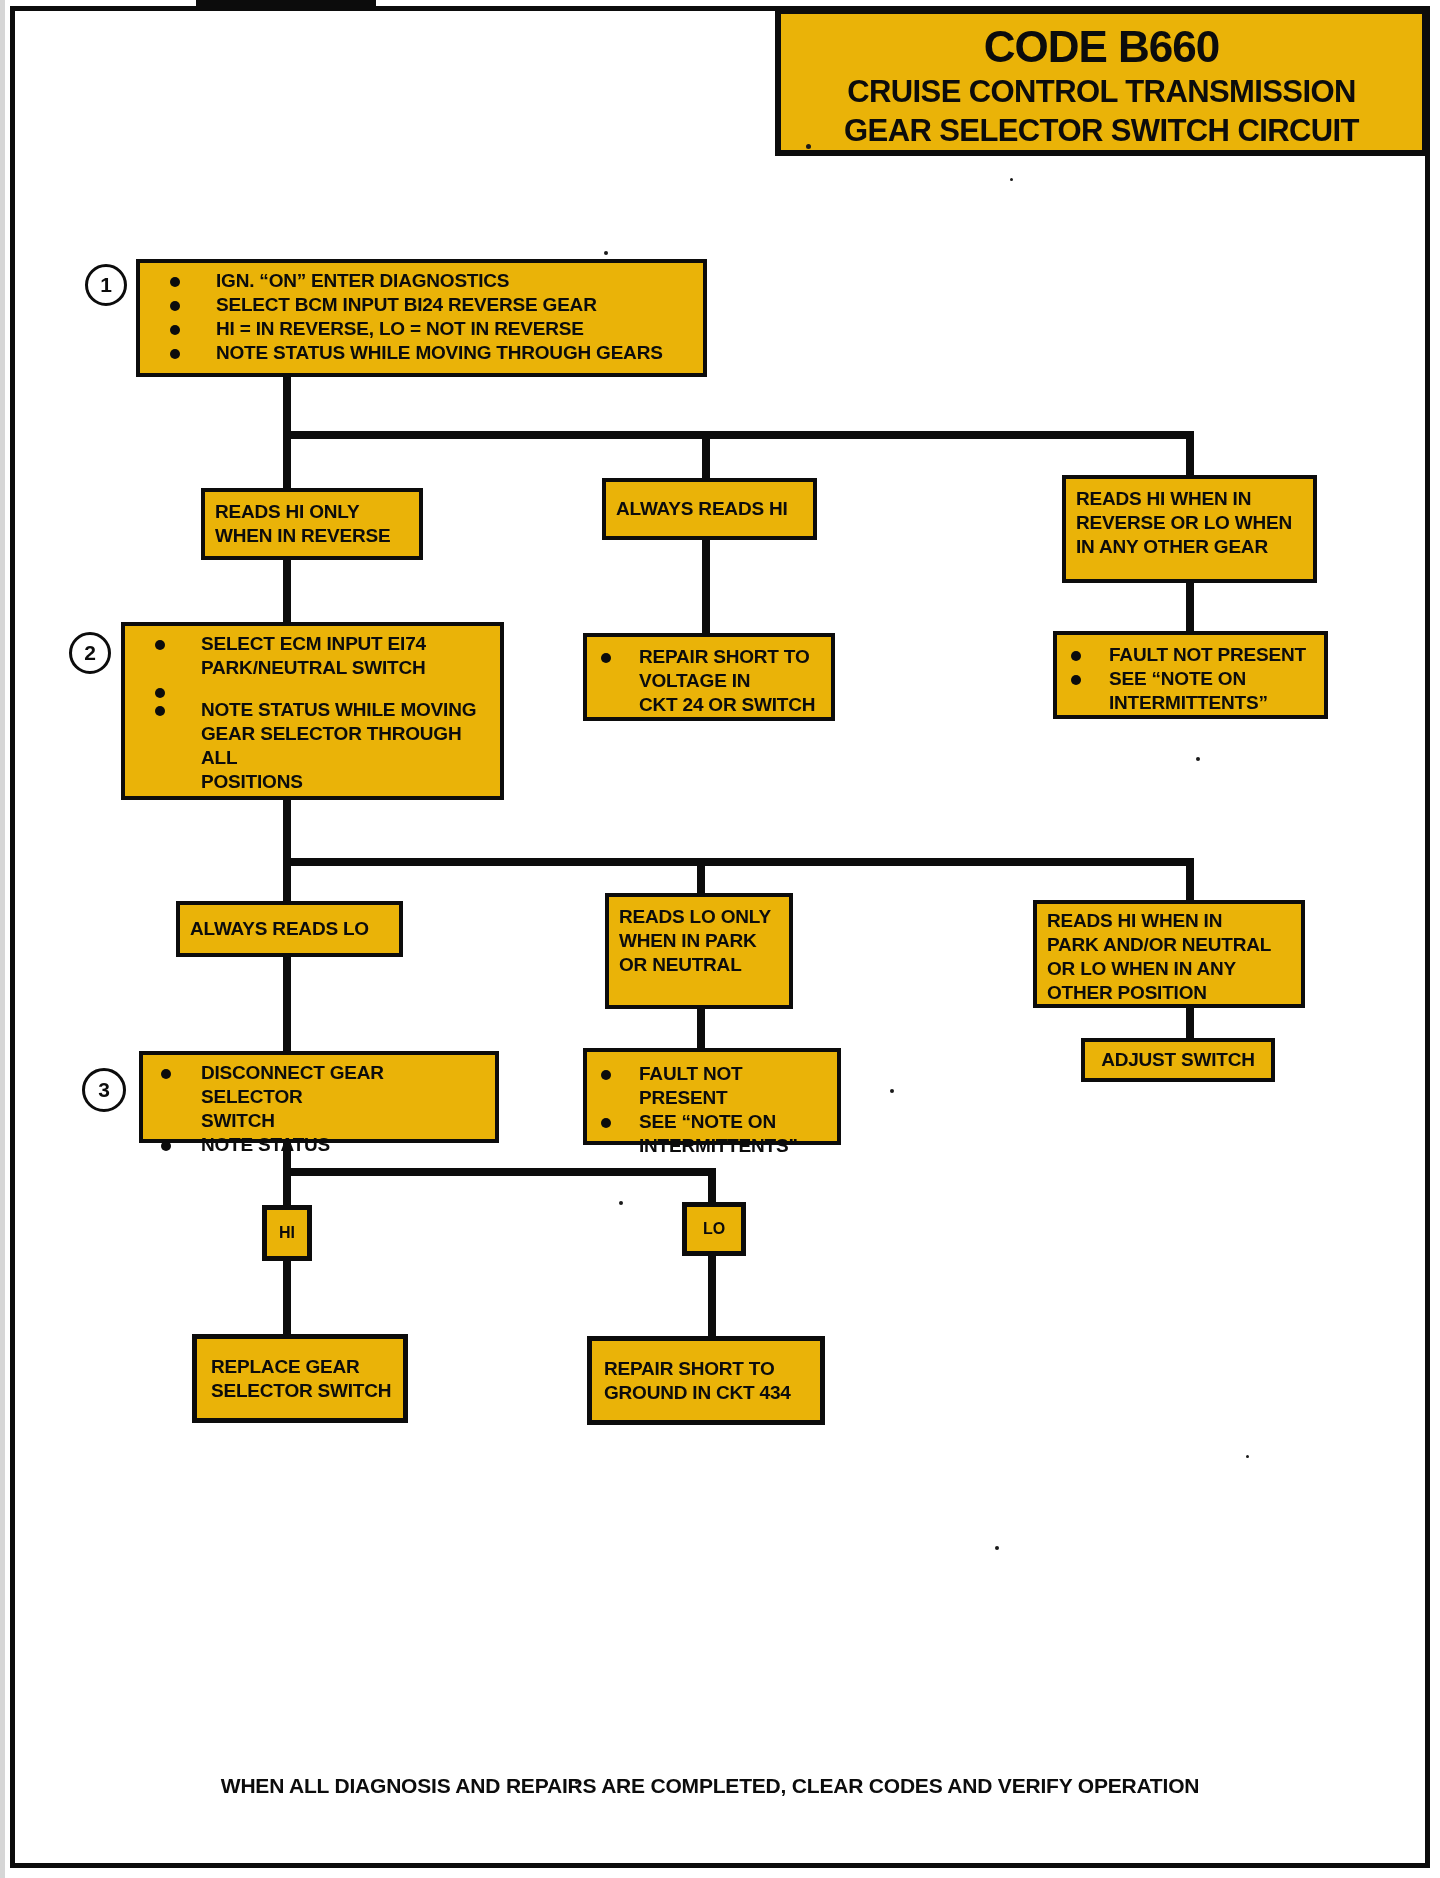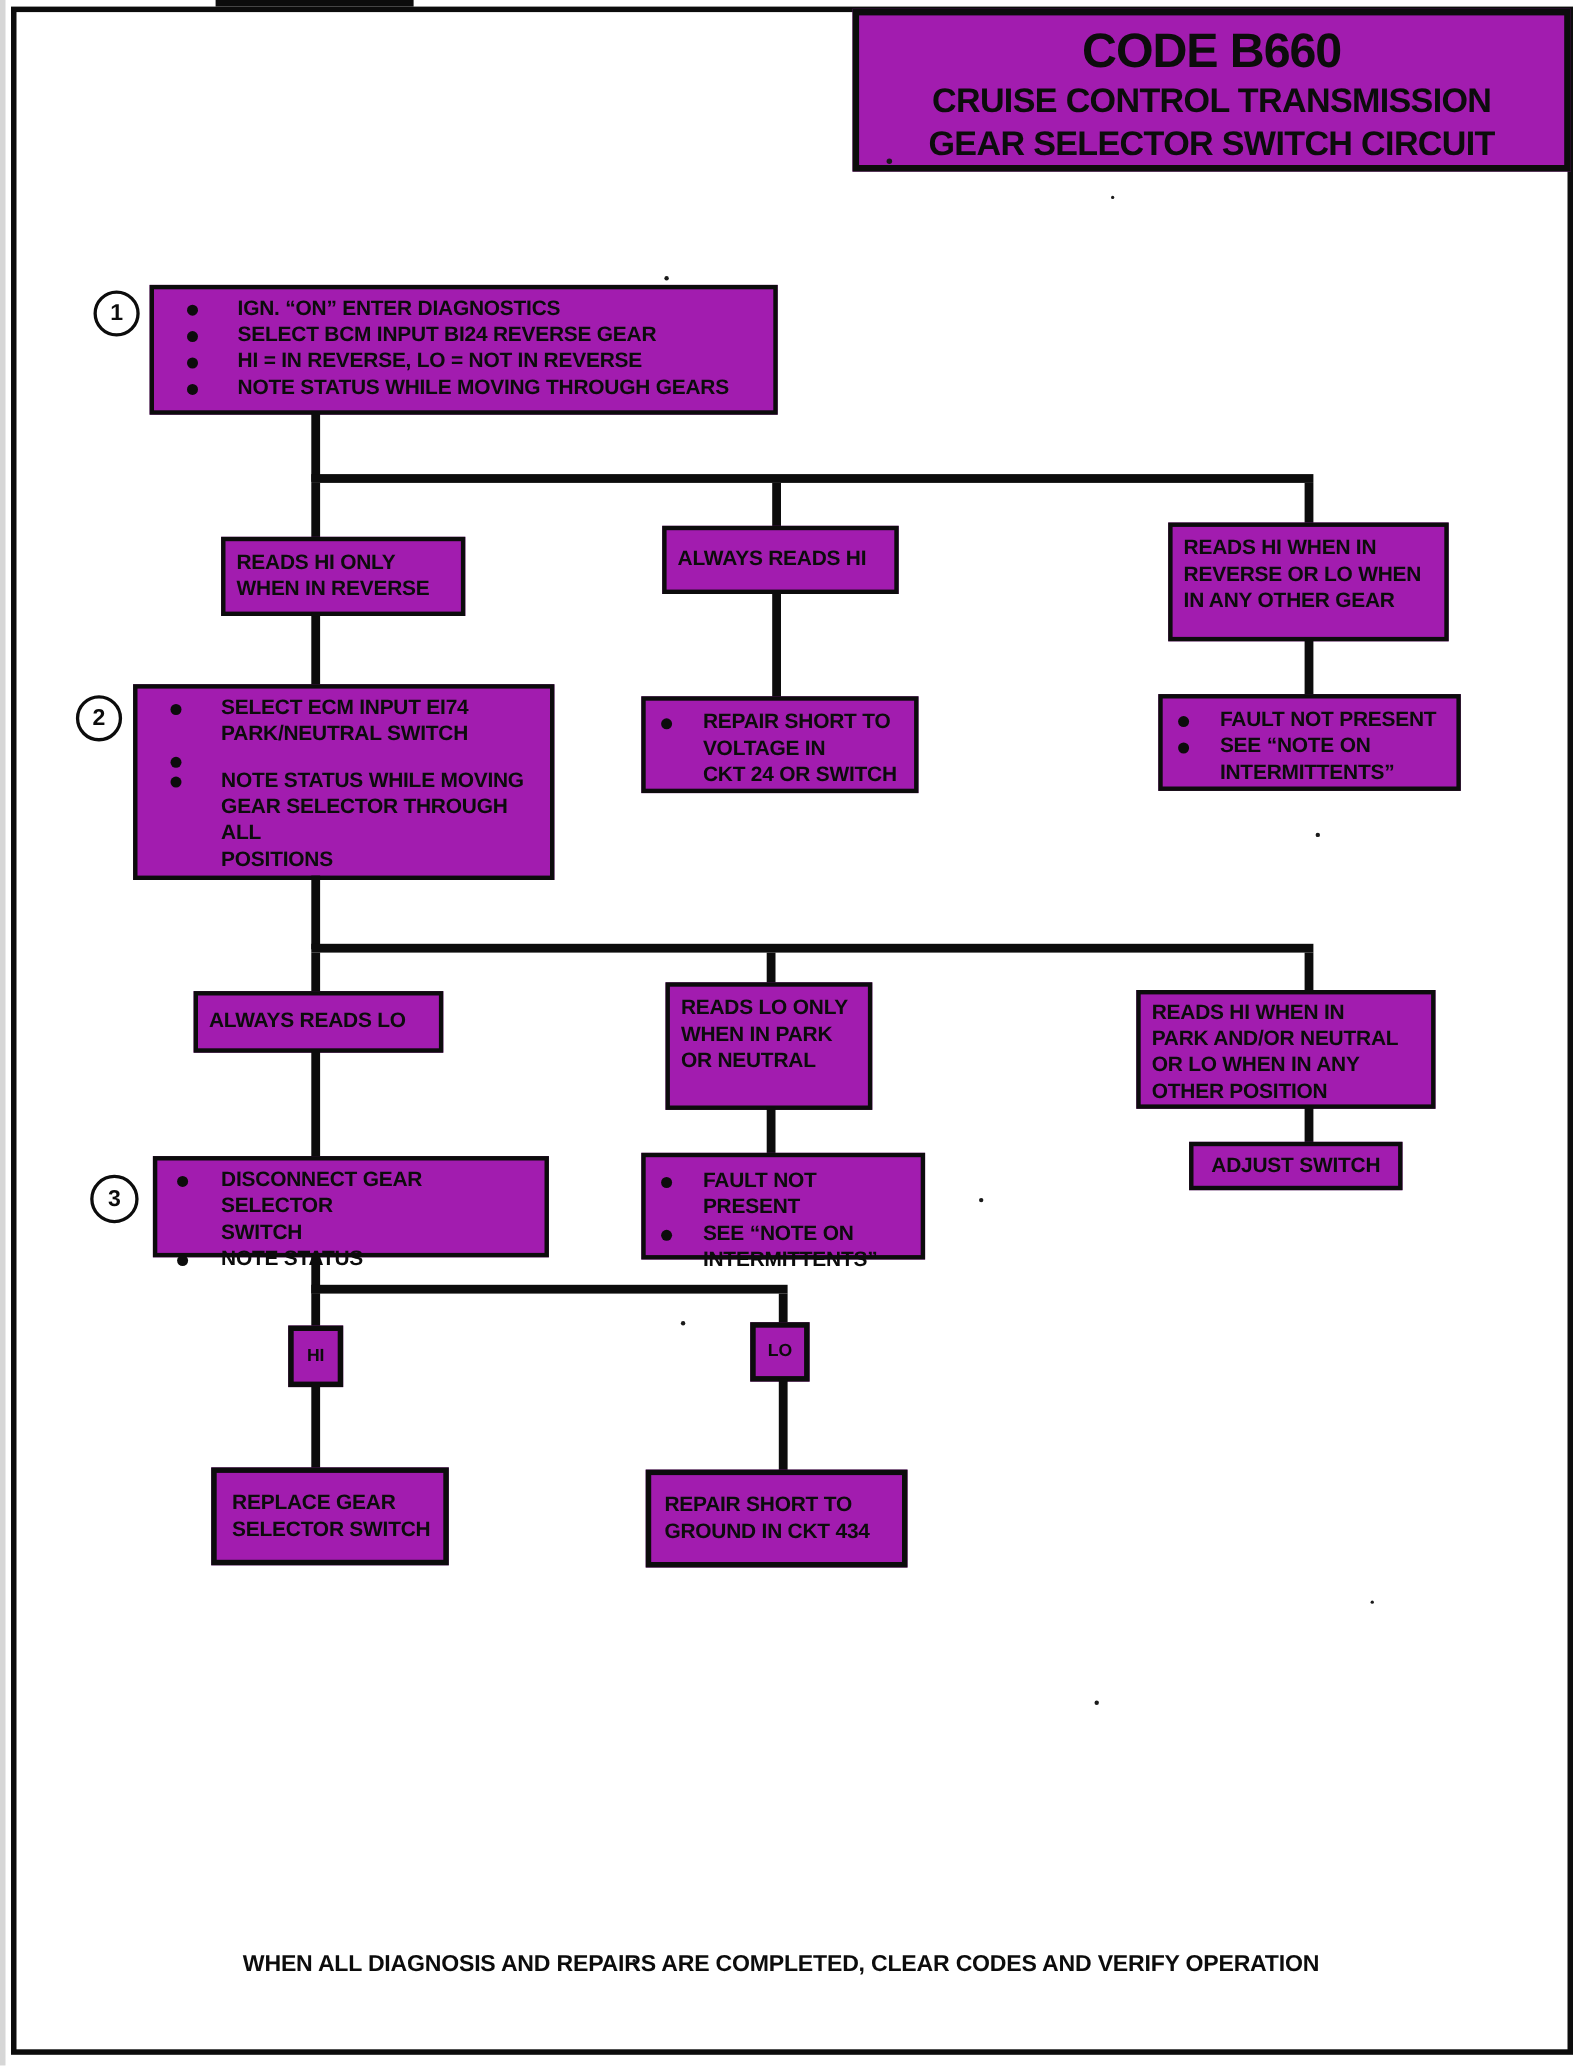--- a/index.html
+++ b/index.html
@@ -1,20 +1,20 @@
 <!DOCTYPE html>
 <html><head>
 <meta charset="utf-8">
 <style>
   * { margin:0; padding:0; box-sizing:border-box; }
   html,body { background:#ffffff; }
   body { font-family:"Liberation Sans", sans-serif; font-weight:bold; color:#0c0c0c; }
   .page { position:relative; width:1440px; height:1878px; background:#ffffff; overflow:hidden; }
   .page-border { position:absolute; left:10px; top:6px; width:1420px; height:1862px; border:5px solid #0c0c0c; }
-  .box { position:absolute; background:#a21caf; border:4px solid #0c0c0c; }
+  .box { position:absolute; background:#eab308; border:4px solid #0c0c0c; }
   .b5 { border-width:5px; }
   .title-box { left:775px; top:8px; width:653px; height:148px; border-width:6px; text-align:center; padding-top:8px; }
   .title-code { font-size:44px; line-height:50px; letter-spacing:-1px; }
   .title-sub { font-size:31px; line-height:39px; letter-spacing:-0.6px; }
   .circle { position:absolute; border:3px solid #0c0c0c; border-radius:50%; background:#fff;
             display:flex; align-items:center; justify-content:center; font-size:21px; }
   .bullets { padding:6px 10px 4px 0; }
   .bi { display:flex; align-items:flex-start; }
   .bi .dot { flex:0 0 auto; width:10px; height:10px; border-radius:50%; background:#0c0c0c; margin:8px 0 0 30px; }
   .bi .txt { margin-left:36px; font-size:19px; line-height:24px; letter-spacing:-0.2px; white-space:pre-line; }
@@ -182,21 +182,21 @@
     </div>
   </div>
   <div class="box cond center" style="left:1081px; top:1038px; width:194px; height:44px; padding:0;">ADJUST SWITCH</div>
 
   <div class="vl" style="left:283px; top:1142px; height:34px;"></div>
   <div class="hl" style="left:283px; top:1168px; width:433px;"></div>
   <div class="vl" style="left:283px; top:1176px; height:31px;"></div>
   <div class="vl" style="left:708px; top:1176px; height:28px;"></div>
 
   <div class="box b5 center small-label" style="left:262px; top:1205px; width:50px; height:56px;">HI</div>
-  <div class="box b5 center small-label" style="left:682px; top:1202px; width:54px; height:54px;">LO</div>
+  <div class="box b5 center small-label" style="left:682px; top:1202px; width:64px; height:54px;">LO</div>
 
   <div class="vl" style="left:283px; top:1258px; height:78px;"></div>
   <div class="vl" style="left:708px; top:1253px; height:85px;"></div>
 
   <div class="box b5 cond vcenter" style="left:192px; top:1334px; width:216px; height:89px; padding-left:14px;">REPLACE GEAR
 SELECTOR SWITCH</div>
   <div class="box b5 cond vcenter" style="left:587px; top:1336px; width:238px; height:89px; padding-left:12px;">REPAIR SHORT TO
 GROUND IN CKT 434</div>
 
   <div class="footer">WHEN ALL DIAGNOSIS AND REPAIRS ARE COMPLETED, CLEAR CODES AND VERIFY OPERATION</div>

